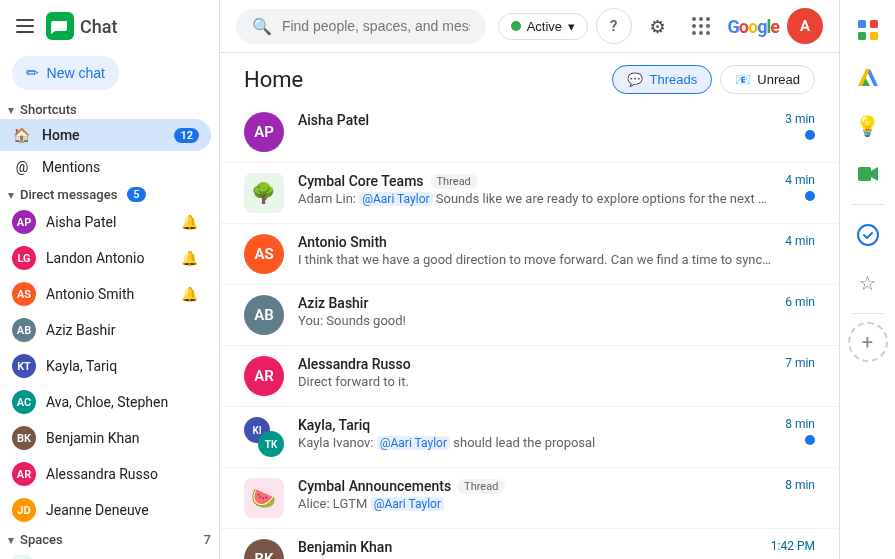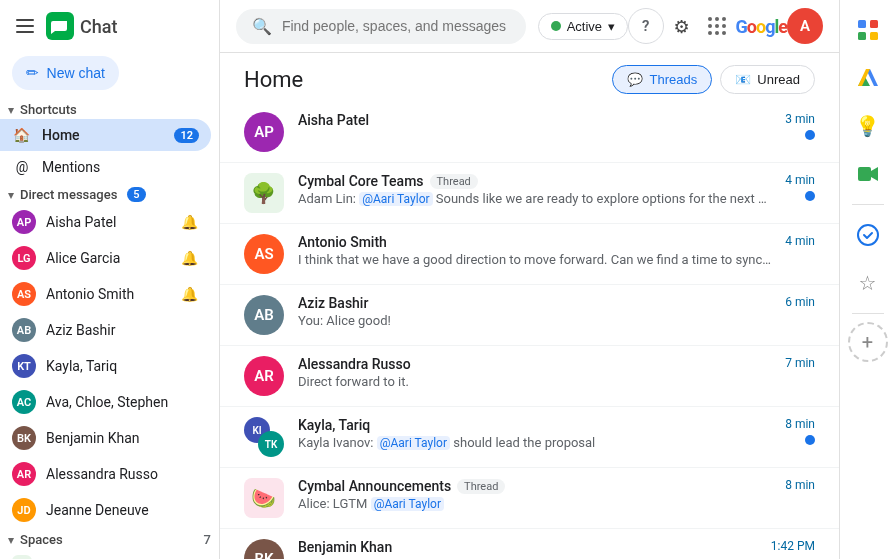--- a/index.html
+++ b/index.html
@@ -126,20 +126,21 @@
       border: none;
       background: transparent;
       font-size: 14px;
       color: #444;
       outline: none;
       width: 100%;
     }
     .topbar-right {
       display: flex;
       align-items: center;
+      gap: 8px;
       margin-left: auto;
     }
     .status-btn {
       display: flex;
       align-items: center;
       gap: 6px;
       border: 1px solid #dadce0;
       border-radius: 20px;
       padding: 5px 12px;
       cursor: pointer;
@@ -294,21 +295,21 @@
     <span class="badge" style="margin-left:4px;background:#1a73e8;color:#fff;border-radius:10px;font-size:11px;padding:1px 6px;">5</span>
   </div>
 
   <div class="sidebar-item">
     <div class="avatar-sm" style="background:#9c27b0;">AP</div>
     <span class="item-label">Aisha Patel</span>
     <span class="bell-icon">🔔</span>
   </div>
   <div class="sidebar-item">
     <div class="avatar-sm" style="background:#e91e63;">LG</div>
-    <span class="item-label">Alice Garcia</span>
+    <span class="item-label">Landon Antonio</span>
     <span class="bell-icon">🔔</span>
   </div>
   <div class="sidebar-item">
     <div class="avatar-sm" style="background:#ff5722;">AS</div>
     <span class="item-label">Antonio Smith</span>
     <span class="bell-icon">🔔</span>
   </div>
   <div class="sidebar-item">
     <div class="avatar-sm" style="background:#607d8b;">AB</div>
     <span class="item-label">Aziz Bashir</span>
@@ -435,21 +436,21 @@
         <span class="chat-time">4 min</span>
       </div>
     </div>
 
     <div class="chat-item">
       <div class="chat-avatar" style="background:#607d8b;">AB</div>
       <div class="chat-body">
         <div class="chat-name-row">
           <span class="chat-name">Aziz Bashir</span>
         </div>
-        <div class="chat-preview">You: Alice good!</div>
+        <div class="chat-preview">You: Sounds good!</div>
       </div>
       <div class="chat-meta">
         <span class="chat-time">6 min</span>
       </div>
     </div>
 
     <div class="chat-item">
       <div class="chat-avatar" style="background:#e91e63;">AR</div>
       <div class="chat-body">
         <div class="chat-name-row">

